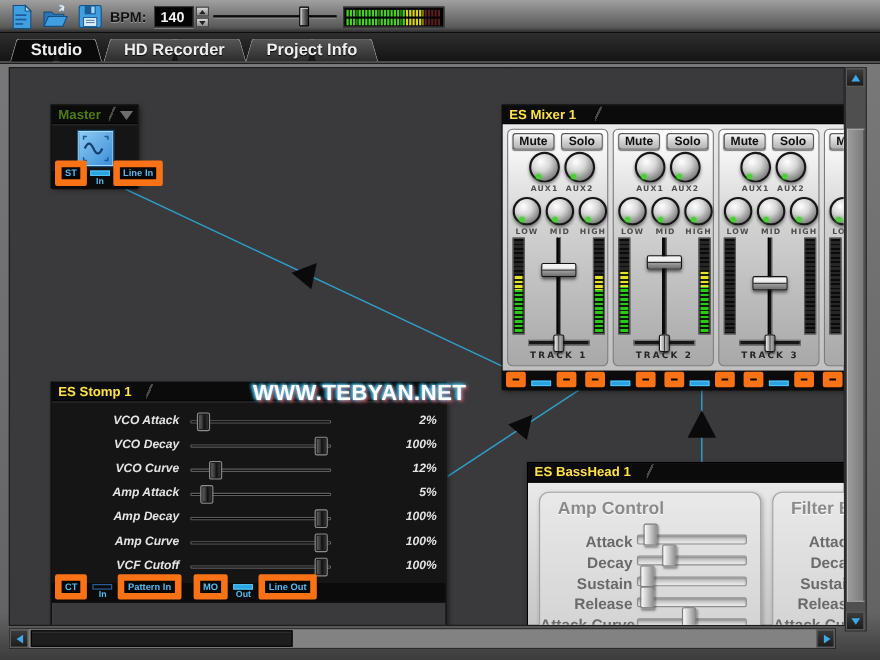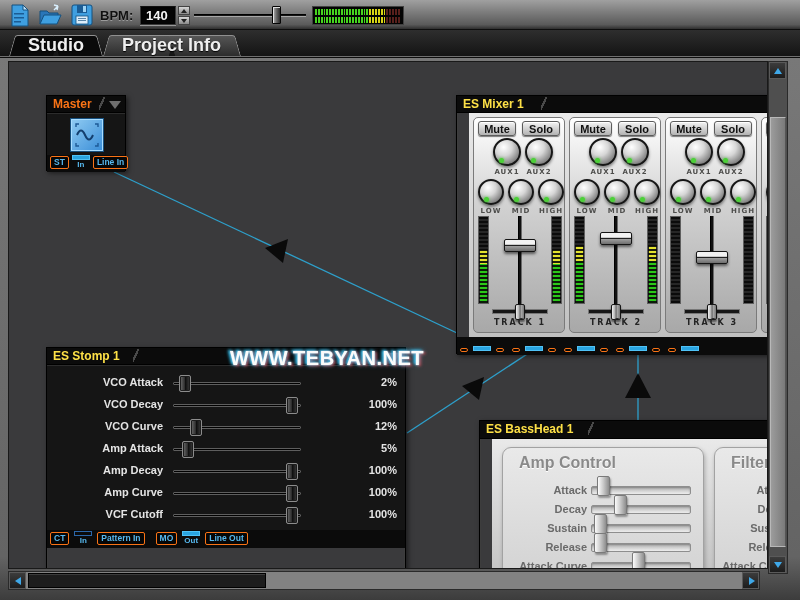--- a/index.html
+++ b/index.html
@@ -36,21 +36,21 @@
   
   .tabbar{position:absolute;left:0;top:30px;width:800px;height:27px;
     background:linear-gradient(180deg,#2e2e2e,#141414);border-bottom:1px solid #6f6f6f;}
   #tabs{position:absolute;left:12px;bottom:0;display:flex;gap:6px;height:21px;}
   .tab{position:relative;height:21px;padding:0 16px;cursor:pointer;}
   .tab::before,.tab::after{content:'';position:absolute;top:0;bottom:0;
     background:linear-gradient(180deg,#555,#2c2c2c);border:1px solid #909090;border-bottom:none;}
   .tab::before{left:0;right:50%;transform:skewX(-16deg);border-right:none;border-radius:3px 0 0 0;}
   .tab::after{left:50%;right:0;transform:skewX(16deg);border-left:none;border-radius:0 3px 0 0;}
   .tab.active::before,.tab.active::after{background:#0a0a0a;}
-  .tab-label{position:relative;z-index:1;font-weight:bold;font-size:18px;color:#efefef;line-height:21px;
+  .tab-label{position:relative;z-index:1;font-weight:bold;font-size:15px;color:#efefef;line-height:21px;
     text-shadow:0 1px 1px #000;white-space:nowrap;}
 
   
   .frame{position:absolute;left:0;top:57px;width:800px;height:543px;
     background:linear-gradient(180deg,#787878,#646464 92%,#3c3c3c);border-top:1px solid #0c0c0c;}
   .canvas{position:absolute;left:8px;top:3px;width:760px;height:508px;background:#3a3a3c;
     border:1px solid #191919;overflow:hidden;}
   .wires{position:absolute;left:0;top:0;z-index:0;}
 
   
@@ -70,25 +70,25 @@
 
   
   .module{position:absolute;border:1px solid #000;box-shadow:2px 2px 5px rgba(0,0,0,.55), inset 0 0 0 1px #3d3d3d;z-index:2;}
   .module-header{position:relative;height:17px;background:#0b0b0b;color:#fde047;
     font-weight:bold;font-size:12px;line-height:16px;padding-left:6px;border-bottom:1px solid #000;white-space:nowrap;}
   .hdr-slash{position:absolute;top:1px;width:10px;height:15px;
     background:linear-gradient(115deg,transparent 4px,#4a4a4a 4px 6px,transparent 6px);}
   .hdr-caret{position:absolute;right:4px;top:5px;width:0;height:0;cursor:pointer;
     border-left:6px solid transparent;border-right:6px solid transparent;border-top:8px solid #6e6e6e;}
   .dark-body{position:relative;background:#151515;border-top:1px solid #2c2c2c;}
-  .light-body{position:relative;background:linear-gradient(180deg,#e9e9e9,#c0c0c0);margin-left:12px;}
+  .light-body{position:relative;background:linear-gradient(180deg,#e9e9e9,#c0c0c0);}
   .ports-row{position:relative;background:#0b0b0b;display:flex;align-items:flex-end;
     padding:2px 3px 3px;gap:3px;}
   .port-btn{font-weight:bold;font-size:8.5px;color:#57b9ef;background:#060606;
-    border:1px solid #f97316;border-radius:2px;padding:1px 3px;line-height:9px;white-space:nowrap;cursor:pointer;}
+    border:6px solid #f97316;border-radius:2px;padding:1px 3px;line-height:9px;white-space:nowrap;cursor:pointer;}
   .led-port{display:flex;flex-direction:column;align-items:center;width:22px;cursor:pointer;}
   .led-port .led{width:18px;height:5px;border:1px solid #2b66a8;margin-bottom:1px;}
   .led-port .led.on{background:#2aa4e0;border-color:#4fc2f6;}
   .led-port .led-label{font-weight:bold;font-size:8px;color:#57b9ef;line-height:8px;}
   .gap{margin-left:8px;}
   .port-group{display:flex;align-items:flex-end;gap:3px;margin-right:8px;}
 
   
   .master-icon{position:absolute;left:24px;top:5px;width:32px;height:32px;cursor:pointer;
     background:linear-gradient(135deg,#8ecaf2,#3c8fd8);border:1px solid #a8dcff;outline:1px solid #17507f;}
@@ -117,35 +117,35 @@
     background:linear-gradient(180deg,#f2f2f2 0 34%,#b8b8b8 44%,#1e1e1e 50%,#9c9c9c 58%,#6e6e6e);
     box-shadow:0 2px 3px rgba(0,0,0,.55);}
   .pan-track{position:absolute;height:5px;background:#161616;border:1px solid #777;}
   .pan-handle{position:absolute;width:10px;height:16px;border:1px solid #151515;border-radius:2px;cursor:pointer;
     background:linear-gradient(90deg,#efefef,#a8a8a8 42%,#2a2a2a 50%,#b0b0b0 60%,#787878);
     box-shadow:0 2px 2px rgba(0,0,0,.5);}
   .track-label{position:absolute;transform:translateX(-50%);font-weight:bold;font-size:8px;color:#242424;
     letter-spacing:2px;white-space:nowrap;font-family:"DejaVu Sans",sans-serif;}
 
   
-  .stomp-row{position:absolute;left:0;width:100%;height:20px;}
+  .stomp-row{position:absolute;left:0;width:100%;height:20px;font-style:italic;}
   .stomp-label{position:absolute;left:0;width:116px;text-align:right;font-weight:bold;font-size:11px;color:#e4e4e4;top:2px;}
   .stomp-track{position:absolute;left:126px;top:8px;width:128px;height:3px;background:#000;
     border:1px solid #5e5e5e;border-radius:1px;}
   .stomp-handle{position:absolute;top:-8px;width:12px;height:17px;border:1px solid #8c8c8c;border-radius:2px;cursor:pointer;
     background:linear-gradient(90deg,#6e6e6e,#303030 45%,#101010 55%,#3c3c3c);box-shadow:inset 0 0 0 1px #1c1c1c;}
   .stomp-value{position:absolute;right:8px;width:54px;text-align:right;font-weight:bold;font-size:11px;color:#e4e4e4;top:2px;}
 
   
   .bh-panel{position:absolute;border:1px solid #a2a2a2;border-radius:9px;
     background:linear-gradient(180deg,#e9e9e9,#cecece);box-shadow:1px 2px 4px rgba(0,0,0,.25);}
   .bh-title{position:absolute;left:16px;top:6px;font-weight:bold;font-size:16px;color:#8a8a8a;
     text-shadow:0 1px 0 #fff;white-space:nowrap;}
   .bh-row{position:absolute;left:0;width:100%;height:19px;}
-  .bh-label{position:absolute;text-align:right;font-weight:bold;font-size:11px;color:#6a6a6a;top:2px;white-space:nowrap;}
+  .bh-label{position:absolute;text-align:right;font-weight:bold;font-size:14px;color:#6a6a6a;top:2px;white-space:nowrap;}
   .bh-track{position:absolute;top:4px;width:100px;height:9px;border:1px solid #8e8e8e;border-radius:2px;
     background:linear-gradient(180deg,#adadad,#f0f0f0);box-shadow:inset 0 1px 2px rgba(0,0,0,.25);}
   .bh-handle{position:absolute;top:-6px;width:13px;height:20px;border:1px solid #7a7a7a;border-radius:2px;cursor:pointer;
     background:linear-gradient(90deg,#fbfbfb,#cdcdcd 45%,#8e8e8e);box-shadow:1px 2px 2px rgba(0,0,0,.35);}
 
   
   .watermark{position:absolute;left:168px;top:285px;width:300px;text-align:center;z-index:5;
     font-weight:bold;font-size:20px;letter-spacing:.5px;color:#fbfbfb;pointer-events:none;
     text-shadow:0 0 5px #22aadd, 0 0 2px #ffffff, 2px 1px 3px #dd3333, -2px -1px 3px #33ccff;}
 </style>
@@ -255,38 +255,39 @@
           <span class="led-cell r"></span>
           <span class="led-cell r"></span>
           <span class="led-cell r"></span>
         </div>
       </div>
   </div>
 
   <div class="tabbar">
     <div id="tabs">
         <div class="tab active"><span class="tab-label">Studio</span></div>
+        <div class="tab"><span class="tab-label">HD Recorder</span></div>
         <div class="tab"><span class="tab-label">Project Info</span></div>
       </div>
   </div>
 
   <div class="frame">
     <div class="canvas" id="canvas">
 
       <svg class="wires" width="760" height="508">
         <line x1="105" y1="110" x2="448" y2="271" stroke="#2da0cc" stroke-width="1.3"></line>
         <polygon points="279,177 256,186 274,201" fill="#0a0a0a"></polygon>
         <line x1="398" y1="371" x2="538" y2="279" stroke="#2da0cc" stroke-width="1.3"></line>
         <polygon points="475,315 453,324 470,338" fill="#0a0a0a"></polygon>
         <line x1="629" y1="281" x2="629" y2="359" stroke="#2da0cc" stroke-width="1.3"></line>
         <polygon points="629,311 616,336 642,336" fill="#0a0a0a"></polygon>
       </svg>
 
       <div class="module" style="left:37px;top:33px;width:80px;height:76px">
-        <div class="module-header" style="color:#f97316">
+        <div class="module-header" style="color:#4d7c0f">
           <span>Master</span>
           <span class="hdr-slash" style="left:52px"></span>
           <span class="hdr-caret"></span>
         </div>
         <div class="dark-body" style="height:42px">
           <div class="master-icon">
             <svg width="30" height="30" viewBox="0 0 30 30">
               <path d="M5 15 q4 -9 8 0 q4 9 8 0" stroke="#143f6e" stroke-width="2" fill="none"></path>
               <path d="M4 7 v-3 h3 M23 4 h3 v3 M26 23 v3 h-3 M7 26 h-3 v-3" stroke="#1d5a96" stroke-width="1.4" fill="none"></path>
             </svg>

